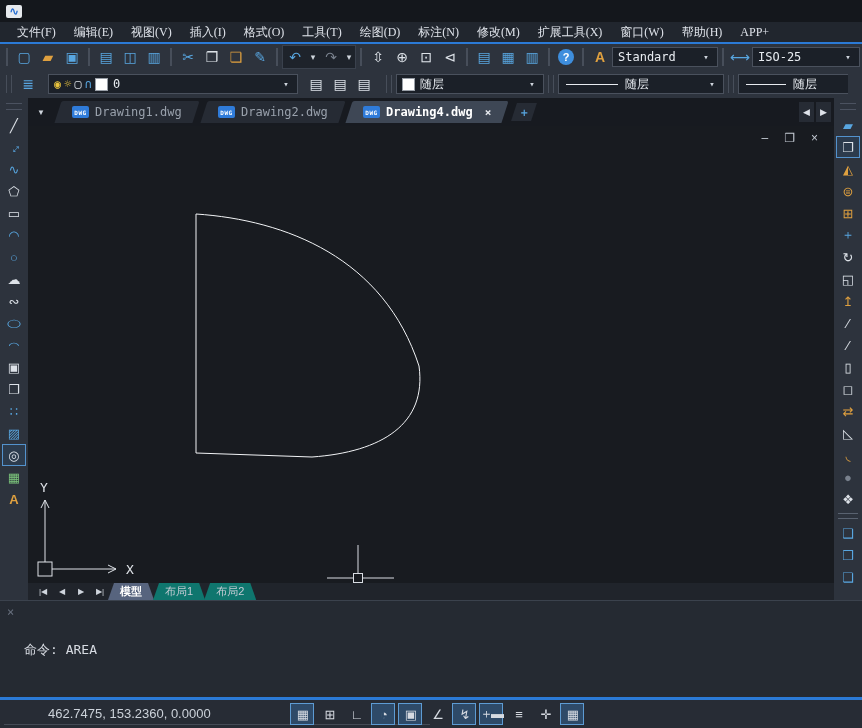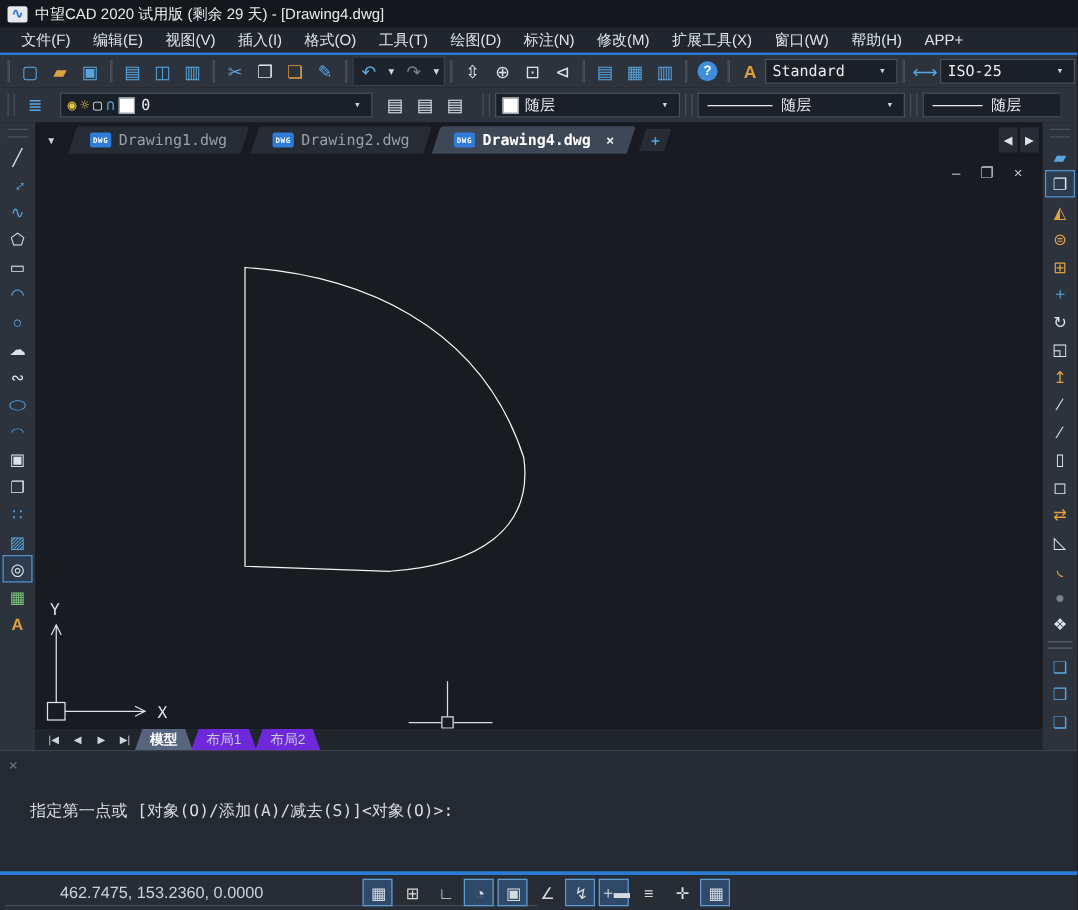--- a/index.html
+++ b/index.html
@@ -9,21 +9,21 @@
     -webkit-font-smoothing:antialiased;
   }
   
   .titlebar{height:22px;background:#14171c;color:#e9ebef;font-size:12px;
     display:flex;align-items:center;gap:6px;padding-left:6px;}
   .applogo{width:16px;height:13px;background:#e6e9ed;border-radius:2px;color:#2a6fd1;
     font-size:11px;line-height:12px;text-align:center;font-weight:bold;}
   
   .menubar{height:20px;background:#21262e;display:flex;align-items:center;
     padding-left:8px;font-size:12px;color:#dfe3ea;}
-  .menu-item{padding:0 9px;height:20px;line-height:20px;cursor:default;}
+  .menu-item{padding:0 9px;height:20px;line-height:20px;cursor:default;font-family:Liberation Serif, serif;}
   .menu-accent{height:2px;background:#2b7ad6;}
   
   .tb1{height:26px;background:#2d333d;display:flex;align-items:center;padding-left:2px;}
   .tb2{height:28px;background:#2d333d;display:flex;align-items:center;padding-left:2px;}
   .grip{width:4px;height:18px;border-left:1px solid #474e5a;border-right:1px solid #474e5a;margin:0 4px;}
   .tbtn{width:24px;height:22px;display:flex;align-items:center;justify-content:center;
     font-size:14px;color:#c9d0d9;flex:none;}
   .c-blue{color:#58a6e0}.c-orange{color:#dfa03f}.c-yellow{color:#e8c33d}
   .c-gray{color:#79818d}.c-white{color:#dde2e8}.c-green{color:#7bc47b}
   .rot45{transform:rotate(-45deg)}
@@ -65,21 +65,21 @@
     display:flex;align-items:center;justify-content:center;}
   
   .canvas{position:relative;height:457px;background:#181b20;overflow:hidden;}
   .overlay{position:absolute;left:0;top:0;}
   .mdi{position:absolute;top:6px;right:16px;display:flex;gap:16px;color:#c3c9d2;font-size:12px;}
   .mdi span{cursor:default;line-height:12px;}
   
   .layouttabs{height:17px;background:#20242b;display:flex;align-items:center;font-size:11px;
     color:#c6ccd5;padding-left:6px;gap:1px;}
   .lnav{min-width:14px;text-align:center;font-size:8px;color:#cfd5dd;padding:0 2px;}
-  .ltab{padding:1px 12px;background:#6d28d9;clip-path:polygon(6px 0,calc(100% - 6px) 0,100% 100%,0 100%);
+  .ltab{padding:1px 12px;background:#0f766e;clip-path:polygon(6px 0,calc(100% - 6px) 0,100% 100%,0 100%);
     margin-left:-2px;}
   .ltab.active{background:#57647e;color:#fff;font-weight:bold;}
   
   .cmd{height:100px;background:#252a32;border-top:1px solid #3b424d;position:relative;
     font-family:"DejaVu Sans Mono",monospace;font-size:13px;color:#d7dbe2;box-sizing:border-box;}
   .cmd-close{position:absolute;left:7px;top:4px;color:#6a7280;font-size:12px;}
   .cmd-hist{padding:3px 0 0 24px;line-height:18.5px;white-space:pre;}
   .cmd-accent{position:absolute;bottom:0;left:0;right:0;height:3px;background:#2b7ad6;}
   
   .statusbar{height:28px;background:#272c35;color:#ccd2da;font-size:13px;position:relative;}
@@ -88,21 +88,20 @@
   .sicons{position:absolute;left:290px;top:3px;display:flex;gap:3px;}
   .sbtn{width:24px;height:22px;display:flex;align-items:center;justify-content:center;
     font-size:13px;color:#d6dae1;box-sizing:border-box;letter-spacing:-2px;}
   .sbtn.on{background:#2e4a68;border:1px solid #5d9bd3;}
 </style>
 </head>
 <body>
 
 <div class="titlebar">
   <span class="applogo">∿</span>
-  <span>中望CAD 2020 试用版 (剩余 29 天) - [Drawing4.dwg]</span>
 </div>
 
 <div class="menubar">
   <span class="menu-item">文件(F)</span>
   <span class="menu-item">编辑(E)</span>
   <span class="menu-item">视图(V)</span>
   <span class="menu-item">插入(I)</span>
   <span class="menu-item">格式(O)</span>
   <span class="menu-item">工具(T)</span>
   <span class="menu-item">绘图(D)</span>
@@ -313,20 +312,21 @@
     <span class="rail-div"></span>
     <span class="tbtn c-blue">❑</span>
     <span class="tbtn c-blue">❒</span>
     <span class="tbtn c-blue">❏</span>
   </div>
 </div>
 
 <div class="cmd">
   <span class="cmd-close">×</span>
   <div class="cmd-hist">
+    <div>命令: AREA</div>
     <div>指定第一点或 [对象(O)/添加(A)/减去(S)]&lt;对象(O)&gt;:</div>
     
     
   </div>
 
   <div class="cmd-accent"></div>
 </div>
 
 <div class="statusbar">
   <span class="coords">462.7475, 153.2360, 0.0000</span>

